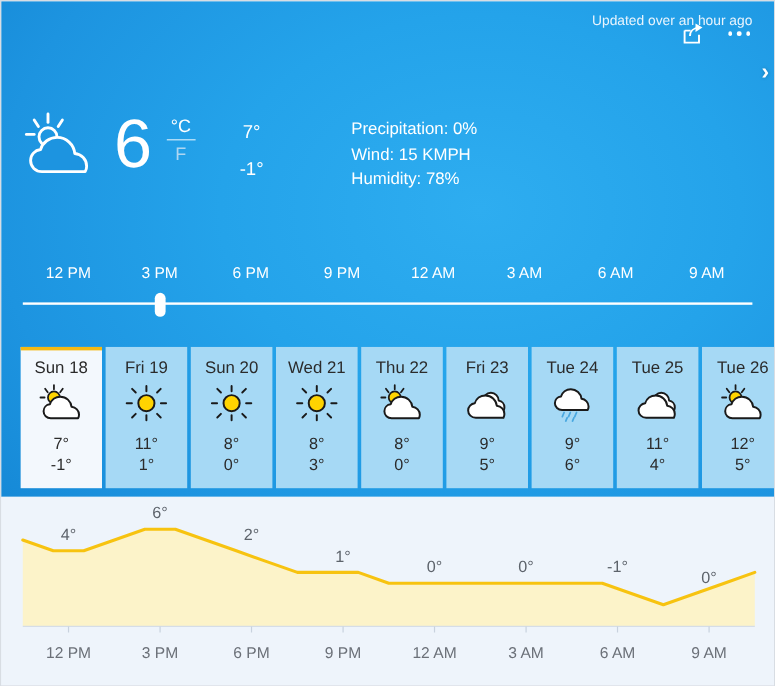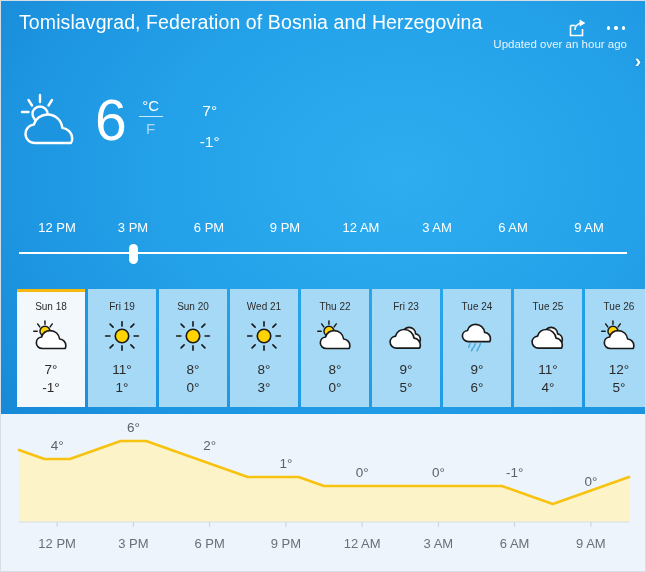--- a/index.html
+++ b/index.html
@@ -207,21 +207,21 @@
     align-items: center;
     cursor: pointer;
   }
   .day.selected {
     background: #f3f8fd;
     border-top: 3px solid #f5b912;
   }
   .day-name {
     margin-top: 9px;
     color: #2b2b2b;
-    font-size: 10px;
+    font-size: 14px;
     line-height: 17px;
     white-space: nowrap;
   }
   .day.selected .day-name { margin-top: 6px; }
   .day-icon {
     width: 38px; height: 34px;
     margin-top: 4px;
   }
   .day-hi {
     margin-top: 8px;
@@ -273,21 +273,20 @@
   }
 </style>
 </head>
 <body>
 
 <div class="widget">
 
   <div class="hero">
 
     <div class="hero-head">
-      <div class="city-title">Tomislavgrad, Federation of Bosnia and Herzegovina</div>
       <div class="updated">Updated over an hour ago</div>
 
       <div class="head-actions">
         <div class="icon-btn">
           <svg width="22" height="22" viewBox="0 0 22 22">
             <path d="M3.5 8.5 V18.5 H15.5 V12" fill="none" stroke="#ffffff" stroke-width="1.6"></path>
             <path d="M3.5 8.5 H8.5" fill="none" stroke="#ffffff" stroke-width="1.6"></path>
             <path d="M8 13 C8 8.5 11.5 6.2 15.5 6.0" fill="none" stroke="#ffffff" stroke-width="1.6"></path>
             <path d="M12.6 2.6 L18.4 6.0 L12.6 9.6 Z" fill="#ffffff"></path>
           </svg>
@@ -321,20 +320,25 @@
           <span class="unit-c">°C</span>
           <div class="unit-rule"></div>
           <span class="unit-f">F</span>
         </div>
 
         <div class="hilo">
           <div>7°</div>
           <div>-1°</div>
         </div>
 
+        <div class="stats">
+          <div>Precipitation: 0%</div>
+          <div>Wind: 15 KMPH</div>
+          <div>Humidity: 78%</div>
+        </div>
       </div>
     </div>
 
 
     <div class="slider-wrap">
       <div class="slider-labels" id="slider-labels">
           <span style="left: 6.25%;">12 PM</span>
           <span style="left: 18.75%;">3 PM</span>
           <span style="left: 31.25%;">6 PM</span>
           <span style="left: 43.75%;">9 PM</span>

